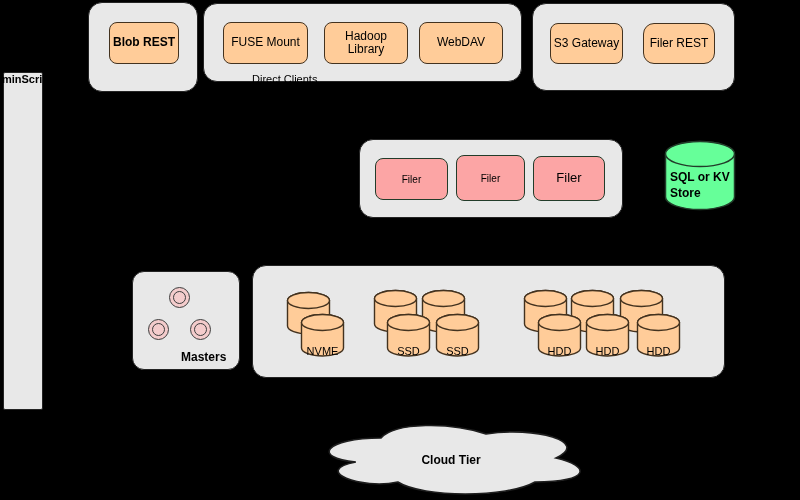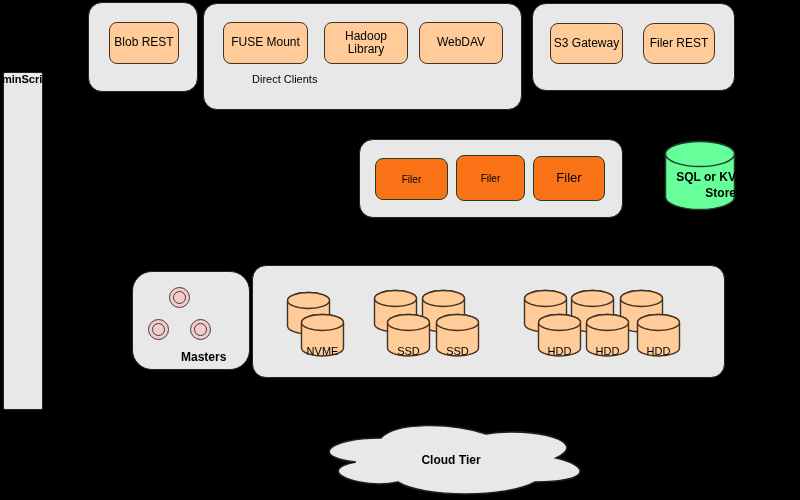--- a/index.html
+++ b/index.html
@@ -9,57 +9,57 @@
   }
   .container{
     position:absolute;background:#e8e8e8;border:1.6px solid #242424;
     border-radius:14px;box-sizing:border-box;
   }
   .chip{
     position:absolute;display:flex;align-items:center;justify-content:center;
     text-align:center;background:#ffcc99;border:1.4px solid #43321f;
     border-radius:8px;font-size:12px;box-sizing:border-box;line-height:1.1;
   }
-  .chip.green{background:#f97316;border-color:#223c2a;}
+  .chip.green{background:#fca5a5;border-color:#223c2a;}
   .caption{position:absolute;text-align:left;color:#000;margin-left:48px;}
   .b{font-weight:bold;}
   .admin-panel{display:flex;flex-direction:row;justify-content:center;
     font-weight:bold;font-size:11px;line-height:1.25;text-align:center;border-radius:2px;}
   .ring-outer{
     position:absolute;width:21px;height:21px;border-radius:50%;
     background:#f4cccc;border:1.4px solid #3d3d3d;box-sizing:border-box;
     display:flex;align-items:center;justify-content:center;
   }
   .ring-inner{width:13px;height:13px;border-radius:50%;background:#f4cccc;
     border:1.3px solid #3d3d3d;box-sizing:border-box;}
   .cyl{position:absolute;width:45px;height:45px;}
   .cyl svg{position:absolute;left:0;top:0;}
   .cyl-label{position:absolute;left:0;right:0;top:32px;text-align:center;font-size:11px;}
   .kv{position:absolute;left:664px;top:140px;width:72px;height:72px;}
-  .kv-label{position:absolute;left:0;right:0;top:30px;text-align:right;
+  .kv-label{position:absolute;left:0;right:0;top:30px;text-align:left;
     font-weight:bold;font-size:12px;line-height:1.3;padding-left:6px;}
   .cloud{position:absolute;left:309px;top:416px;width:284px;height:84px;}
   .cloud-label{position:absolute;left:0;right:0;top:37px;text-align:center;
     font-weight:bold;font-size:12px;}
 </style>
 </head>
 <body>
 
 <div class="stage">
 
   <div class="container admin-panel" style="left:3px;top:72px;width:40px;height:338px;">
     <div>Admin</div>
     <div>Scripts</div>
   </div>
 
   <div class="container" style="left:88px;top:2px;width:110px;height:90px;">
-    <div class="chip" style="left:20px;top:19px;width:70px;height:42px;">Blob REST</div>
+    <div class="chip" style="left:20px;top:19px;width:70px;height:42px;font-weight:bold;">Blob REST</div>
   </div>
 
-  <div class="container" style="left:203px;top:3px;width:319px;height:107px;">
+  <div class="container" style="left:203px;top:3px;width:319px;height:79px;">
     <div class="chip" style="left:19px;top:18px;width:85px;height:42px;">FUSE Mount</div>
     <div class="chip" style="left:120px;top:18px;width:84px;height:42px;">Hadoop Library</div>
     <div class="chip" style="left:215px;top:18px;width:84px;height:42px;">WebDAV</div>
     <div class="caption" style="left:0;right:0;top:69px;font-size:11px;">Direct Clients</div>
   </div>
 
   <div class="container" style="left:532px;top:3px;width:203px;height:88px;">
     <div class="chip" style="left:17px;top:19px;width:73px;height:41px;text-align:center;">S3 Gateway</div>
     <div class="chip" style="left:110px;top:19px;width:72px;height:41px;border-radius:11px;">Filer REST</div>
   </div>
@@ -74,21 +74,21 @@
     <svg width="72" height="72" viewBox="0 0 72 72">
       <path d="M1.5 14 A34.5 12.5 0 0 1 70.5 14 L70.5 57 A34.5 12.5 0 0 1 1.5 57 Z" fill="#66ff99" stroke="#223c2a" stroke-width="1.5"></path>
       <ellipse cx="36" cy="14" rx="34.5" ry="12.5" fill="#66ff99" stroke="#223c2a" stroke-width="1.5"></ellipse>
     </svg>
     <div class="kv-label">
       <div>SQL or KV</div>
       <div>Store</div>
     </div>
   </div>
 
-  <div class="container" style="left:132px;top:271px;width:118px;height:99px;border-radius:20px;">
+  <div class="container" style="left:132px;top:271px;width:108px;height:99px;border-radius:12px;">
     <div class="ring-outer" style="left:35.5px;top:14.5px;">
       <div class="ring-inner"></div>
     </div>
     <div class="ring-outer" style="left:14.5px;top:46.5px;">
       <div class="ring-inner"></div>
     </div>
     <div class="ring-outer" style="left:56.5px;top:46.5px;">
       <div class="ring-inner"></div>
     </div>
     <div class="caption b" style="left:0;right:0;top:78px;font-size:12px;">Masters</div>

